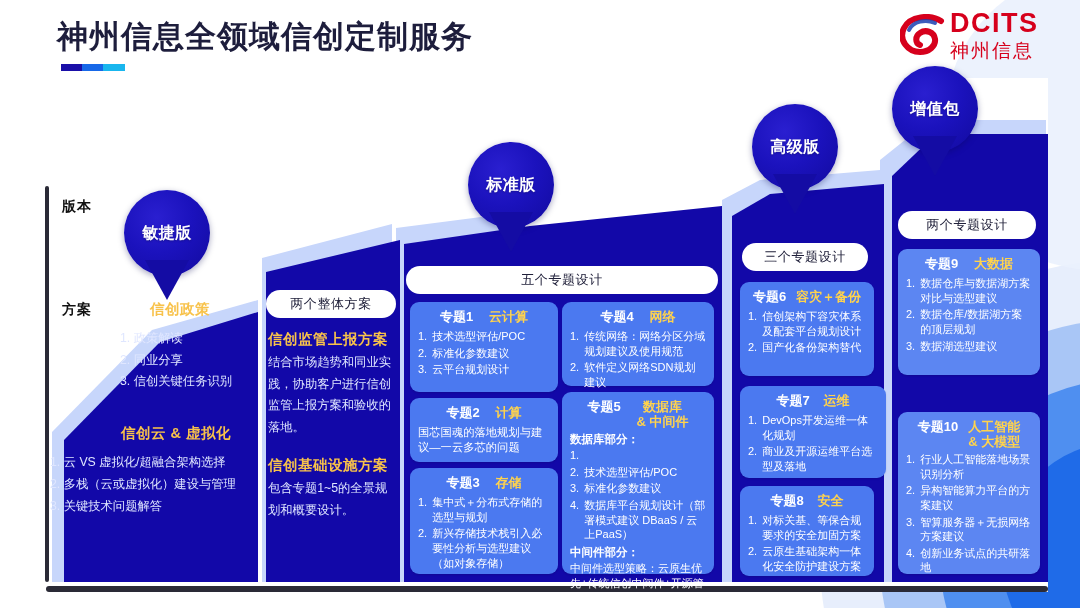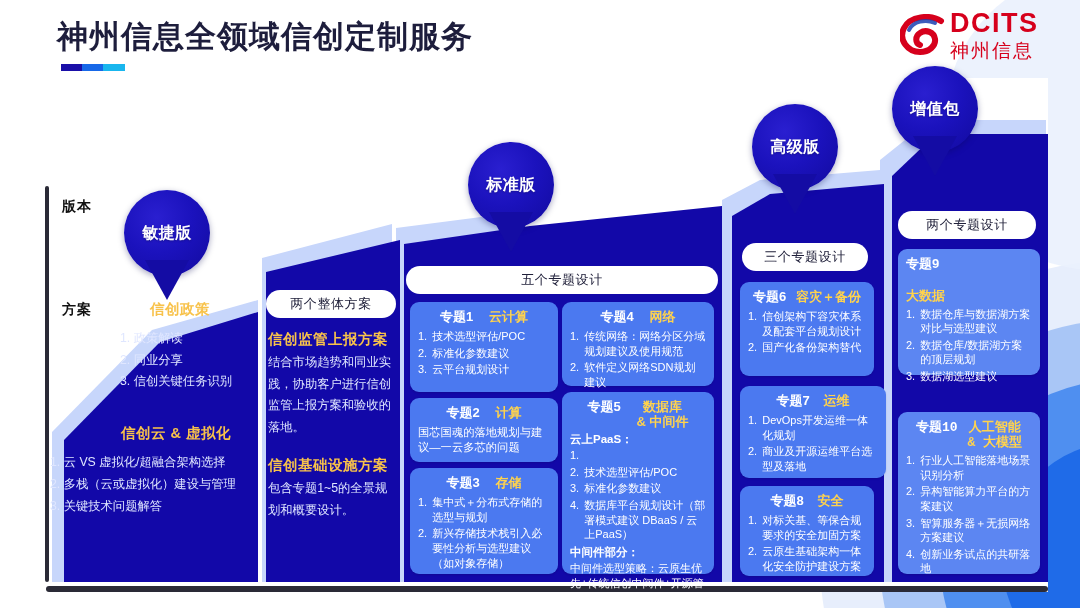--- a/index.html
+++ b/index.html
@@ -293,21 +293,21 @@
         </li>
     </ul>
   </div>
 
   <div class="card" style="left:562px; top:392px; width:152px; height:182px;">
     <div class="card-title-row">
       <span class="card-num">专题5</span>
       <span class="card-topic" style="white-space:pre-line;">数据库
 &amp; 中间件</span>
     </div>
-    <div class="card-sub">云上PaaS：</div>
+    <div class="card-sub">数据库部分：</div>
     <ul class="card-list">
       <li>
           <span class="idx">1.</span>
         </li>
       <li>
           <span class="idx">2.</span>
           <span>技术选型评估/POC</span>
         </li>
       <li>
           <span class="idx">3.</span>
@@ -371,42 +371,42 @@
       <li>
           <span class="idx">2.</span>
           <span>云原生基础架构一体化安全防护建设方案</span>
         </li>
     </ul>
   </div>
 
   <div class="pill" style="left:898px; top:211px; width:138px;">两个专题设计</div>
 
   <div class="card lighter" style="left:898px; top:249px; width:142px; height:126px;">
-    <div class="card-title-row" style="gap:16px;flex-direction:column;">
+    <div class="card-title-row" style="gap:16px;">
       <span class="card-num">专题9</span>
       <span class="card-topic">大数据</span>
     </div>
     <ul class="card-list">
       <li>
           <span class="idx">1.</span>
           <span>数据仓库与数据湖方案对比与选型建议</span>
         </li>
       <li>
           <span class="idx">2.</span>
           <span>数据仓库/数据湖方案的顶层规划</span>
         </li>
       <li>
           <span class="idx">3.</span>
           <span>数据湖选型建议</span>
         </li>
     </ul>
   </div>
 
   <div class="card lighter" style="left:898px; top:412px; width:142px; height:162px;">
-    <div class="card-title-row" style="gap:10px;font-family:Liberation Mono, monospace;">
+    <div class="card-title-row" style="gap:10px;">
       <span class="card-num">专题10</span>
       <span class="card-topic" style="white-space:pre-line;">人工智能
 &amp; 大模型</span>
     </div>
     <ul class="card-list">
       <li>
           <span class="idx">1.</span>
           <span>行业人工智能落地场景识别分析</span>
         </li>
       <li>

